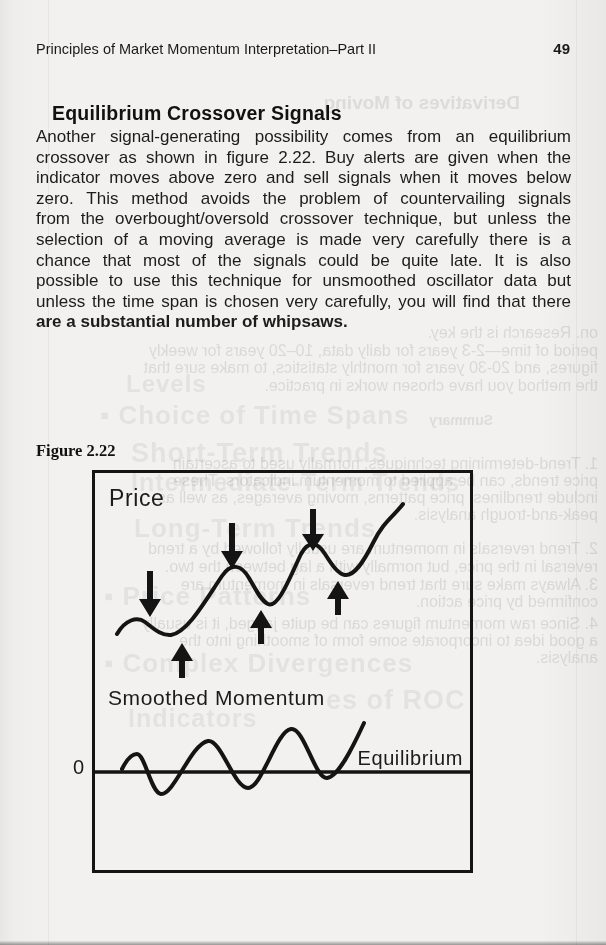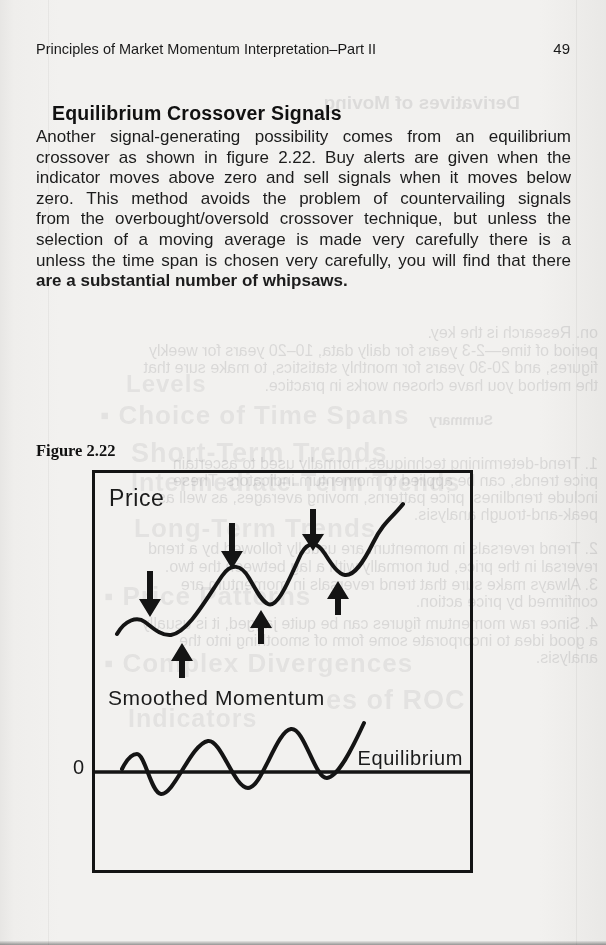--- a/index.html
+++ b/index.html
@@ -24,21 +24,21 @@
   .m{
     position:absolute;font-size:16px;color:rgba(30,30,35,0.115);
     white-space:nowrap;transform:scaleX(-1);text-align:left;filter:blur(0.45px);
   }
   .m.pad{padding-left:22px;}
   .m.b{font-weight:bold;color:rgba(30,30,35,0.10);}
 
   
   .content{position:absolute;inset:0;z-index:2;}
   .running-head{position:absolute;left:36px;top:40px;width:534px;font-size:14.5px;display:flex;justify-content:space-between;align-items:baseline;}
-  .folio{font-weight:normal;font-size:15px;}
+  .folio{font-weight:bold;font-size:15px;}
   .section-heading{position:absolute;left:36px;top:86px;font-size:19.5px;font-weight:bold;letter-spacing:0.2px;color:#111;}
   .body-par{position:absolute;left:36px;top:127px;width:535px;font-size:17px;line-height:20.6px;color:#1c1c1c;}
   .bl{text-align:justify;text-align-last:justify;}
   .bl.last{text-align:left;text-align-last:left;font-weight:bold;}
   .fig-caption{position:absolute;left:36px;top:441px;font-size:16.5px;font-weight:bold;color:#111;font-family:Liberation Serif, serif;}
 
   .fig{position:absolute;left:92px;top:470px;width:375px;height:397px;border:3px solid #141414;}
   .fig svg{position:absolute;left:0;top:0;}
   .fig-label{position:absolute;color:#1b1b1b;letter-spacing:0.6px;white-space:nowrap;}
   .price-label{left:14px;top:12px;font-size:23px;}
@@ -94,20 +94,22 @@
 
     <h1 class="section-heading" style="margin:16px">Equilibrium Crossover Signals</h1>
 
     <div class="body-par">
       <div class="bl">Another signal-generating possibility comes from an equilibrium</div>
       <div class="bl">crossover as shown in figure 2.22. Buy alerts are given when the</div>
       <div class="bl">indicator moves above zero and sell signals when it moves below</div>
       <div class="bl">zero. This method avoids the problem of countervailing signals</div>
       <div class="bl">from the overbought/oversold crossover technique, but unless the</div>
       <div class="bl">selection of a moving average is made very carefully there is a</div>
+      <div class="bl">chance that most of the signals could be quite late. It is also</div>
+      <div class="bl">possible to use this technique for unsmoothed oscillator data but</div>
       <div class="bl">unless the time span is chosen very carefully, you will find that there</div>
       <div class="bl last">are a substantial number of whipsaws.</div>
     </div>
 
     <div class="fig-caption">Figure 2.22</div>
 
     <div class="fig">
       <svg width="375" height="397" viewBox="0 0 375 397">
 
         <path d="M 22 161 C 30 147, 42 143, 50 149 C 58 155, 66 163, 76 162 C 93 159, 110 128, 127 103 C 136 90, 146 91, 154 105 C 160 115, 166 128, 173 131 C 183 136, 195 104, 206 81 C 213 68, 222 68, 230 81 C 237 92, 243 101, 250 102 C 259 103, 268 90, 278 70 C 288 49, 299 43, 308 31" fill="none" stroke="#141414" stroke-width="4" stroke-linecap="round"></path>

